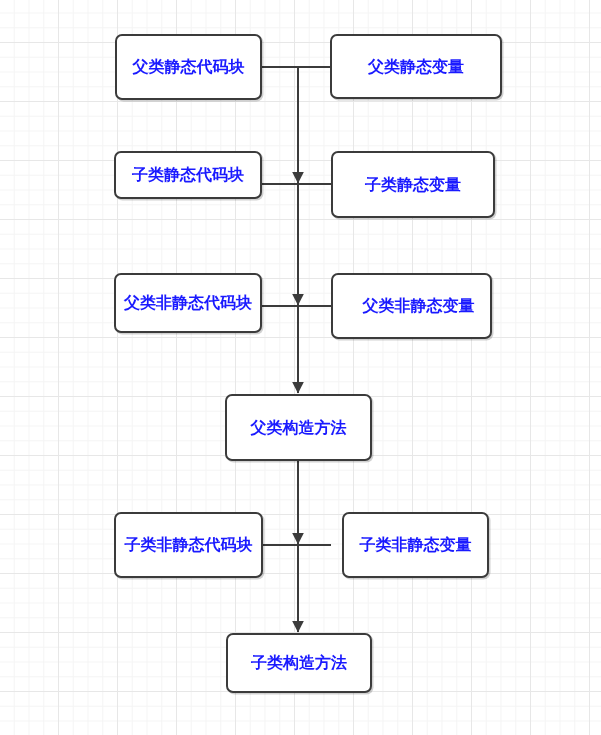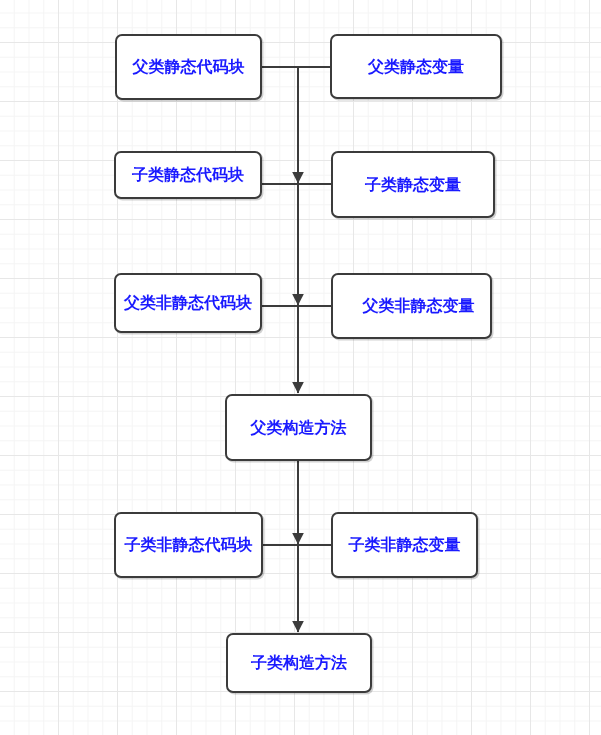--- a/index.html
+++ b/index.html
@@ -50,21 +50,21 @@
   }
   
   .n1{left:115px;top:34px;width:147px;height:66px;}
   .n2{left:330px;top:34px;width:172px;height:65px;}
   .n3{left:114px;top:151px;width:148px;height:48px;}
   .n4{left:331px;top:151px;width:164px;height:67px;}
   .n5{left:114px;top:273px;width:148px;height:60px;}
   .n6{left:331px;top:273px;width:161px;height:66px;padding-left:14px;}
   .n7{left:225px;top:394px;width:147px;height:67px;}
   .n8{left:114px;top:512px;width:149px;height:66px;}
-  .n9{left:331px;top:512px;width:147px;height:66px;}
+  .n9{left:342px;top:512px;width:147px;height:66px;}
   .n10{left:226px;top:633px;width:146px;height:60px;}
 </style>
 </head>
 <body>
 
 <div class="canvas">
 
   <svg class="edges" width="601" height="735" viewBox="0 0 601 735" xmlns="http://www.w3.org/2000/svg">
     <defs>
       <marker id="arrowhead" viewBox="0 0 10 10" refX="9.5" refY="5" markerWidth="6" markerHeight="6" orient="auto-start-reverse">

